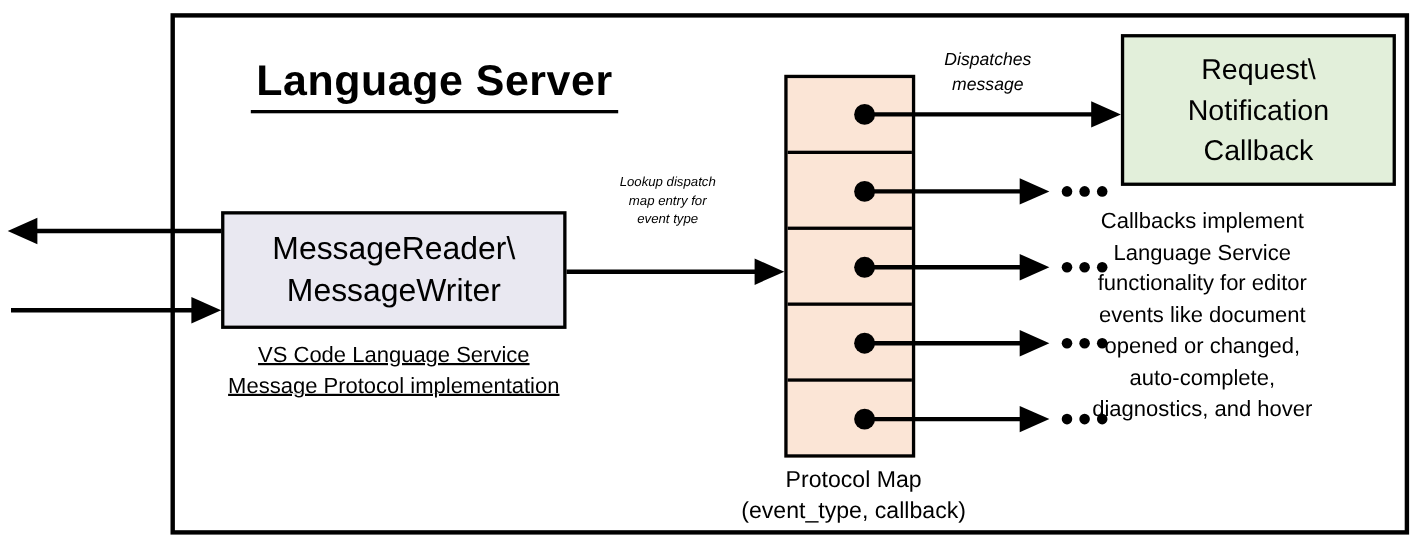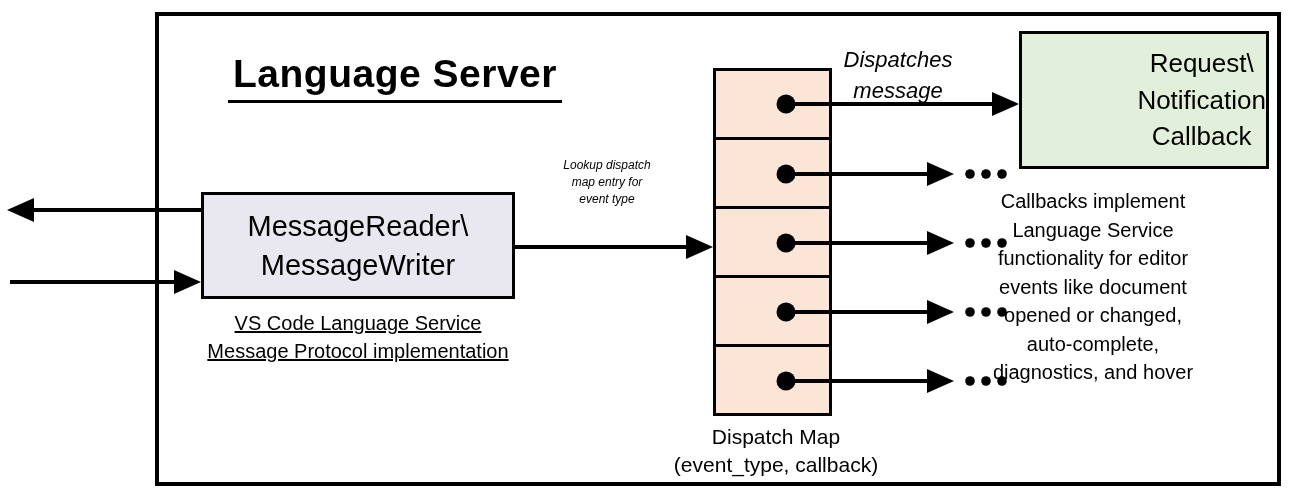--- a/index.html
+++ b/index.html
@@ -53,21 +53,21 @@
   #jsonrpc-label {
     left: 4px; top: 222px; width: 172px;
     font-size: 21px; font-style: italic; line-height: 1.38;
   }
   #lookup-label {
     left: 512px; top: 157px; width: 190px;
     font-size: 12px; font-style: italic; line-height: 1.42;
   }
   #dispatches-label {
     left: 818px; top: 44px; width: 160px;
-    font-size: 22px; font-style: italic; line-height: 1.42;
+    font-size: 16px; font-style: italic; line-height: 1.42;
   }
 
   #dispatch-map {
     left: 713px; top: 68px;
     width: 119px; height: 348px;
     border: 3px solid #000;
     box-sizing: border-box;
     background: #FBE5D6;
     display: flex; flex-direction: column;
   }
@@ -77,21 +77,21 @@
     left: 640px; top: 423px; width: 272px;
     font-size: 21px; line-height: 1.35;
   }
 
   #callback-box {
     left: 1019px; top: 31px;
     width: 250px; height: 138px;
     border: 3px solid #000;
     box-sizing: border-box;
     background: #E2EFDA;
-    display: flex; align-items: center; justify-content: flex-end;
+    display: flex; align-items: center; justify-content: center;
     font-size: 26px; line-height: 1.42; text-align: center;
   }
   #callbacks-desc {
     left: 958px; top: 187px; width: 270px;
     font-size: 20px; line-height: 1.425;
   }
 
   #connector-layer {
     left: 0; top: 0; width: 1291px; height: 494px;
     pointer-events: none;
@@ -121,21 +121,21 @@
   <div id="dispatches-label" class="abs pre center">Dispatches
 message</div>
 
   <div id="dispatch-map" class="abs" style="background: rgb(251, 229, 214);">
       <div class="map-cell"></div>
       <div class="map-cell"></div>
       <div class="map-cell"></div>
       <div class="map-cell"></div>
       <div class="map-cell"></div>
     </div>
-  <div id="map-caption" class="abs pre center">Dispatch Map
+  <div id="map-caption" class="abs pre center">Protocol Map
 (event_type, callback)</div>
 
   <div id="callback-box" class="abs" style="background: rgb(226, 239, 218);">
     <div class="pre">Request\
 Notification
 Callback</div>
   </div>
   <div id="callbacks-desc" class="abs pre center">Callbacks implement
 Language Service
 functionality for editor

